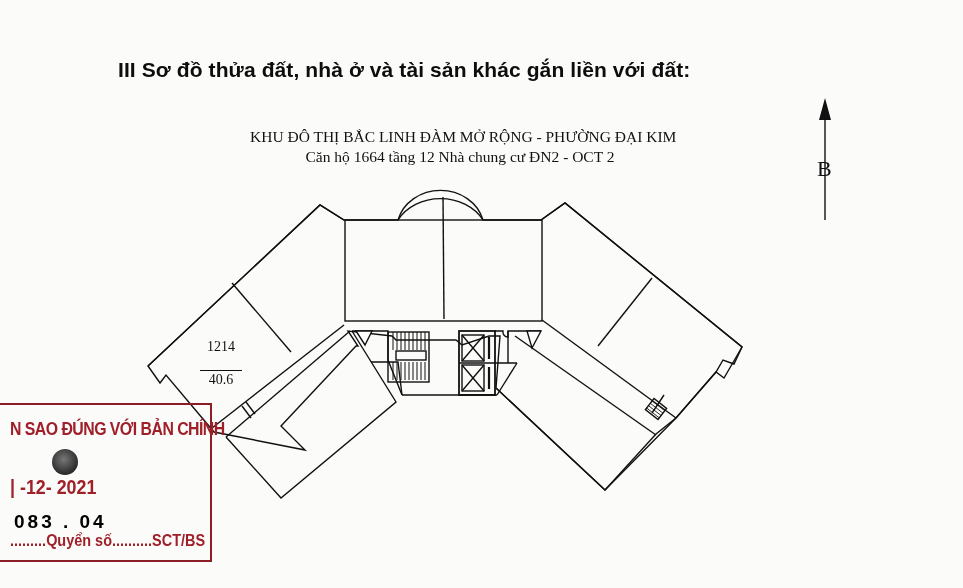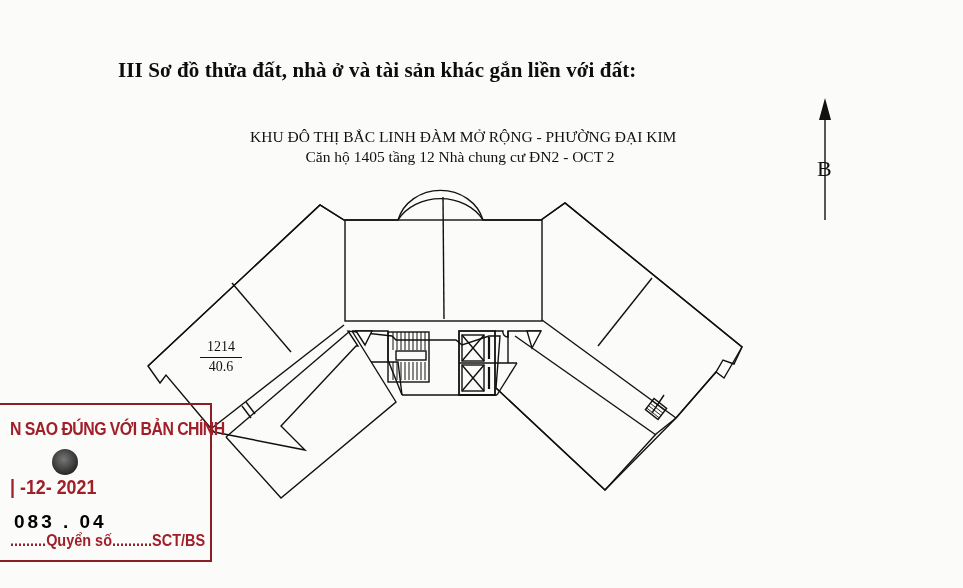--- a/index.html
+++ b/index.html
@@ -4,21 +4,21 @@
   <style>
     html, body { margin: 0; padding: 0; }
     body {
       width: 963px; height: 588px; overflow: hidden; position: relative;
       background: #fbfbfa;
       font-family: "Liberation Serif", serif;
       color: #111;
     }
     .section-title {
       position: absolute; left: 118px; top: 58px;
-      font-family: Liberation Serif, serif;
+      font-family: Liberation Sans, sans-serif;
       font-weight: bold; font-size: 21px; letter-spacing: 0.1px;
       white-space: nowrap; color: #0d0d0d;
     }
     .plan-title {
       position: absolute; left: 0; width: 963px; top: 128px;
       text-align: center; font-size: 15.5px; white-space: nowrap;
       padding-left: 0;
     }
     .plan-title .l1 { display: block; position: absolute; left: 250px; width: 410px; text-align: center; }
     .plan-title .l2 { display: block; position: absolute; left: 250px; width: 420px; text-align: center; top: 20px; }
@@ -27,21 +27,21 @@
     }
     .north-label {
       position: absolute; left: 817px; top: 156px;
       font-size: 22px; font-family: "Liberation Serif", serif;
     }
     svg.plan { position: absolute; left: 0; top: 0; }
     .unit-label {
       position: absolute; left: 200px; top: 338px; width: 42px;
       text-align: center; font-size: 14px; line-height: 18px;
     }
-    .unit-label .num { display: block; border-bottom: 1.5px solid #111; padding-bottom: 1px; }
+    .unit-label .num { display: block; border-bottom: 1.5px solid #111; padding-bottom: 14px; }
     .unit-label .area { display: block; }
     
     .stamp {
       position: absolute; left: -4px; top: 403px; width: 214px; height: 155px;
       border: 2px solid #8b1d24; border-left: none;
       color: #a0202a;
       font-family: "Liberation Sans", sans-serif;
     }
     .stamp-head {
       position: absolute; left: 14px; top: 14px; white-space: nowrap;
@@ -66,21 +66,21 @@
     }
   </style>
 </head>
 <body>
 
 <div class="section-title">III Sơ đồ thửa đất, nhà ở và tài sản khác gắn liền với đất:</div>
 
 <div>
   <div class="plan-title">
     <span class="l1">KHU ĐÔ THỊ BẮC LINH ĐÀM MỞ RỘNG - PHƯỜNG ĐẠI KIM</span>
-    <span class="l2">Căn hộ 1405 tầng 12 Nhà chung cư ĐN2 - OCT 2</span>
+    <span class="l2">Căn hộ 1664 tầng 12 Nhà chung cư ĐN2 - OCT 2</span>
   </div>
 </div>
 
 <svg class="north" viewBox="0 0 34 126" width="34" height="126">
   <polygon points="17,2 11,24 23,24" fill="#111"></polygon>
   <line x1="17" y1="20" x2="17" y2="124" stroke="#111" stroke-width="1.4"></line>
 </svg>
 <div class="north-label">B</div>
 
 <svg class="plan" width="963" height="588" viewBox="0 0 963 588">

